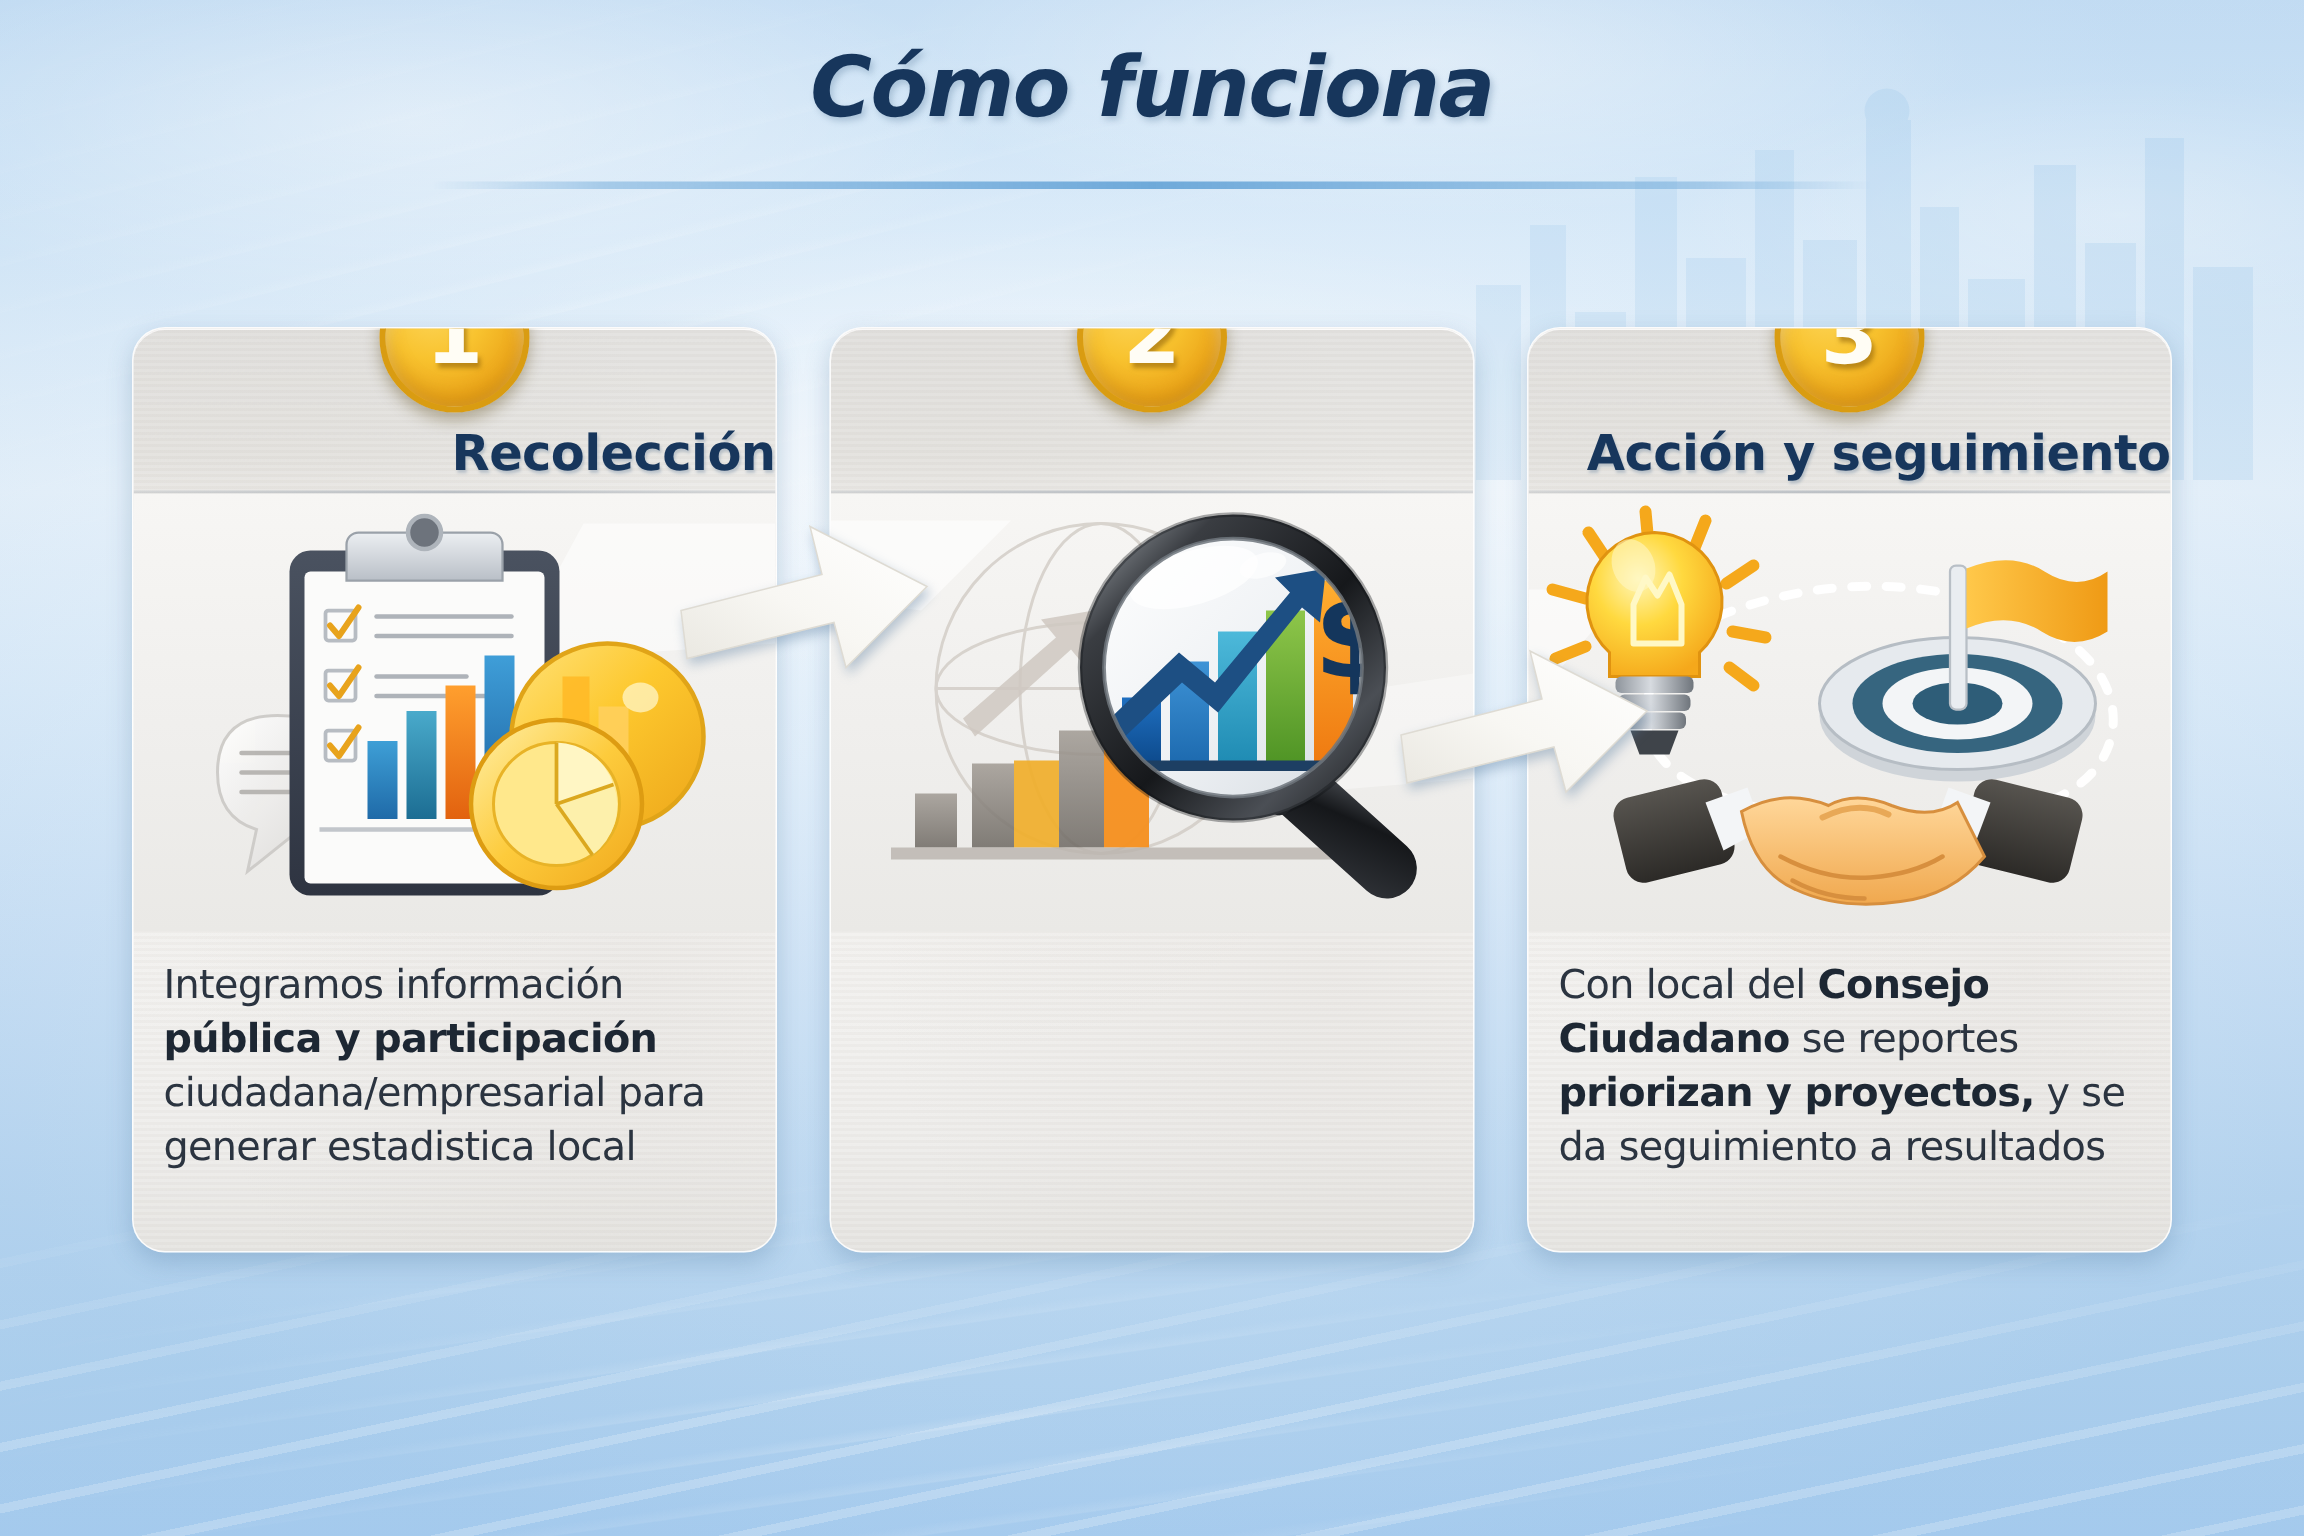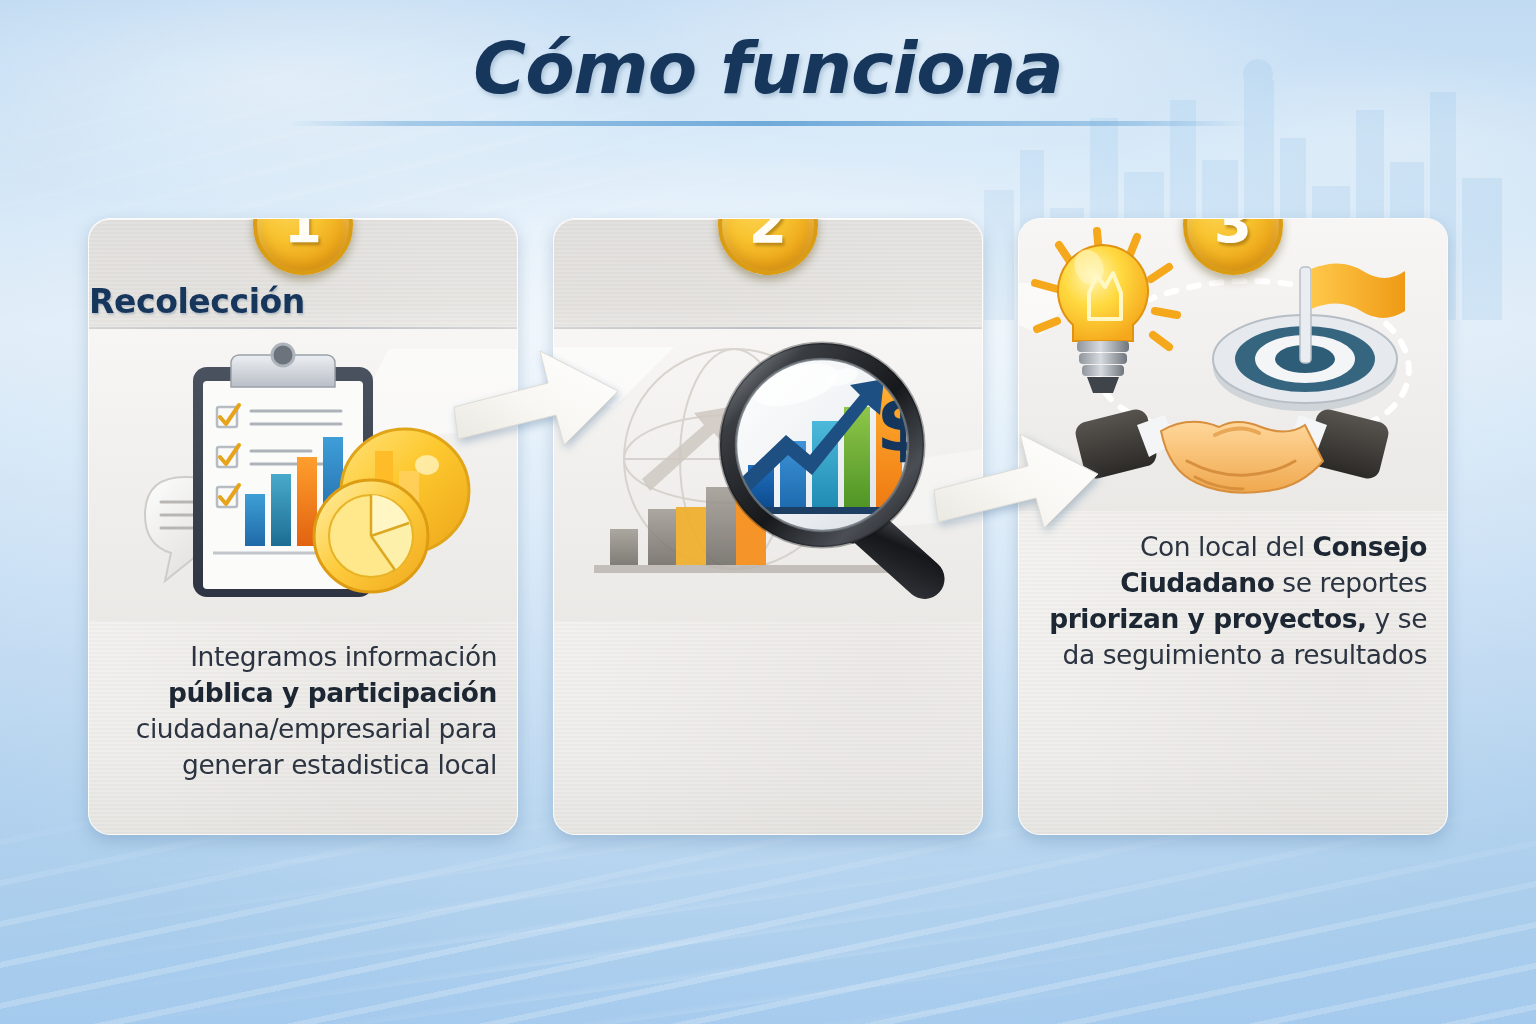--- a/index.html
+++ b/index.html
@@ -82,21 +82,21 @@
   }
 
   
   #title {
     position: absolute;
     top: 26px; left: 0; width: 100%;
     text-align: center;
     font-family: "DejaVu Sans", sans-serif;
     font-style: italic;
     font-weight: bold;
-    font-size: 72px;
+    font-size: 56px;
     letter-spacing: -1px;
     color: #17365c;
     text-shadow: 2px 3px 4px rgba(120,150,180,.45);
   }
   #title-divider {
     position: absolute;
     top: 121px; left: 288px; width: 960px; height: 5px;
     background: linear-gradient(90deg,
        rgba(120,175,220,0) 0%,
        rgba(120,175,220,.55) 12%,
@@ -132,21 +132,21 @@
     background-image:
       repeating-linear-gradient(0deg, rgba(160,150,140,.05) 0 2px, rgba(255,255,255,.04) 2px 4px),
       radial-gradient(circle at 20% 30%, rgba(180,170,160,.10), transparent 55%),
       radial-gradient(circle at 78% 70%, rgba(175,165,155,.10), transparent 55%);
   }
   .card-header {
     position: relative;
     height: 110px;
     display: flex;
     align-items: flex-end;
-    justify-content: flex-start;
+    justify-content: flex-end;
     padding-bottom: 8px;
     box-sizing: border-box;
   }
   .card-header-rule {
     position: absolute;
     left: 0; right: 0; bottom: 0;
     height: 2px;
     background: linear-gradient(90deg, rgba(150,160,172,.25), rgba(150,160,172,.55), rgba(150,160,172,.25));
   }
   .card-title {
@@ -161,21 +161,21 @@
   .card-art {
     position: relative;
     height: 292px;
     overflow: hidden;
     background: linear-gradient(180deg, #f7f6f4 0%, #efeeec 60%, #eae9e6 100%);
   }
   .card-art svg { position: absolute; inset: 0; width: 100%; height: 100%; }
   .card-body {
     position: relative;
     padding: 18px 20px 0;
-    text-align: right;
+    text-align: left;
     font-family: "DejaVu Sans", sans-serif;
     font-size: 26.5px;
     line-height: 1.36;
     color: #2b3440;
     letter-spacing: -.45px;
   }
   .card-body b { color: #1d2733; font-weight: bold; }
 
   
   .badge {
@@ -504,20 +504,24 @@
           </g>
         </svg>
       </div>
     </div>
 
     <div class="card">
       <div class="card-paper-tex"></div>
       <div class="badge">
         <span class="badge-num">3</span>
       </div>
+      <div class="card-header">
+        <div class="card-title">Acción y seguimiento</div>
+        <div class="card-header-rule"></div>
+      </div>
       <div class="card-art">
         <svg viewBox="0 0 428 292" aria-hidden="true">
           <defs>
             <radialGradient id="bulbG" cx="38%" cy="32%" r="72%">
               <stop offset="0%" stop-color="#fff6b8"></stop>
                 <stop offset="45%" stop-color="#ffd93f"></stop>
                 <stop offset="100%" stop-color="#f5a81b"></stop>
             </radialGradient>
             <linearGradient id="baseG" x1="0" y1="0" x2="1" y2="0">
               <stop offset="0%" stop-color="#8f959c"></stop>

